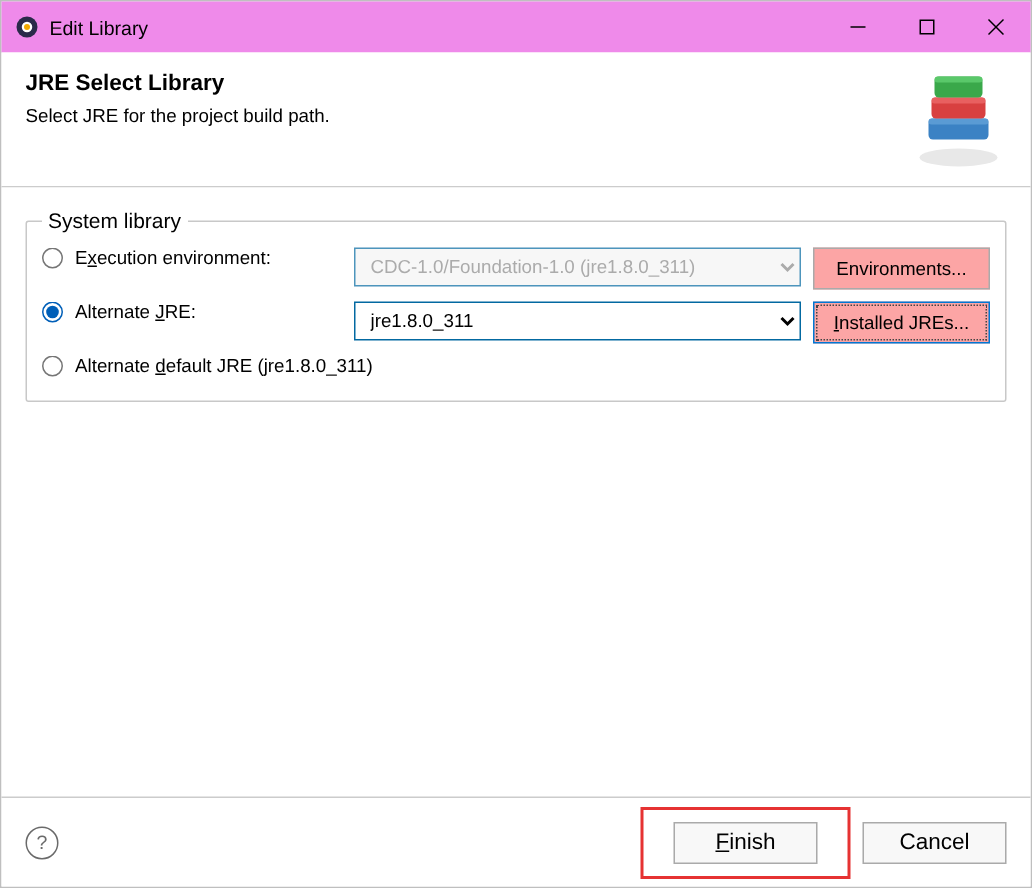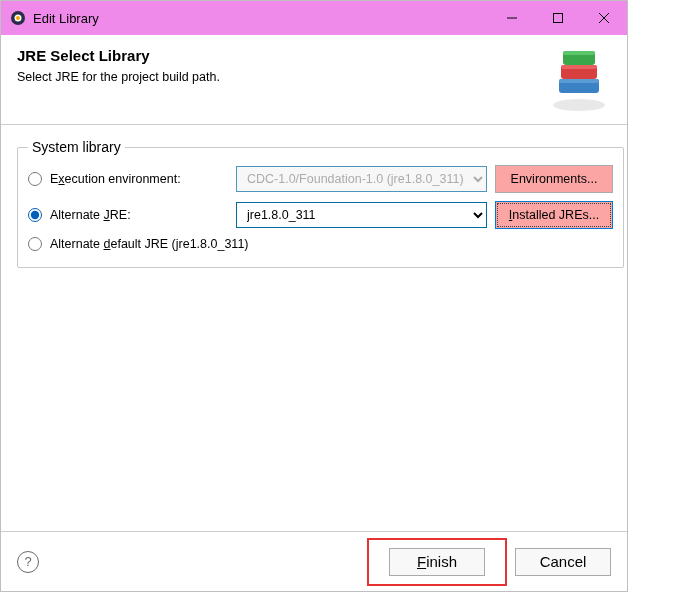--- a/index.html
+++ b/index.html
@@ -1,30 +1,30 @@
 <!DOCTYPE html>
 <html><head>
 <meta charset="utf-8">
 <style>
 * { box-sizing: border-box; margin: 0; padding: 0; font-family: "Segoe UI", Tahoma, sans-serif; }
 html, body { width: 688px; height: 592px; overflow: hidden; }
-.window { width: 628px; height: 592px; border: 1px solid #bfbfbf; background: #fff; display: flex; flex-direction: column; }
+.window { width: 688px; height: 592px; border: 1px solid #bfbfbf; background: #fff; display: flex; flex-direction: column; }
 .titlebar { height: 34px; background: #ef8aea; display: flex; align-items: center; padding-left: 8px; }
 .titlebar .app-icon { width: 18px; height: 18px; margin-right: 6px; }
 .titlebar .title { font-size: 13px; color: #000; flex: 1; }
 .titlebar .ctrls { display: flex; }
 .titlebar .ctrl { width: 46px; height: 34px; display: flex; align-items: center; justify-content: center; color: #000; font-size: 14px; }
 .header { padding: 12px 16px 18px 16px; border-bottom: 1px solid #ccc; background: #fff; position: relative; min-height: 90px; }
 .header h1 { font-size: 15px; font-weight: 700; color: #000; margin-bottom: 6px; }
 .header .desc { font-size: 12.5px; color: #000; }
 .header .hero-icon { position: absolute; right: 18px; top: 10px; width: 60px; height: 70px; }
 .content { flex: 1; padding: 14px 16px 0 16px; background: #fff; }
 fieldset.group { border: 1px solid #c8c8c8; border-radius: 2px; padding: 10px 10px 8px 10px; }
 fieldset.group legend { font-size: 14px; color: #000; padding: 0 4px; }
-.row { display: flex; align-items: center; gap: 8px; margin-bottom: 8px; font-size: 12.5px; color: #000; }
+.row { display: flex; gap: 8px; margin-bottom: 8px; font-size: 12.5px; color: #000; }
 .row input[type=radio] { width: 14px; height: 14px; accent-color: #005fb8; }
 .row .radio-label { width: 178px; }
 .row .radio-label .mn { text-decoration: underline; }
 .row select, .row input[type=text] { flex: 1; height: 26px; font-size: 12.5px; padding: 0 6px; border: 1px solid #0369a1; background: #fff; }
 .row select:disabled { background: #f5f5f5; color: #888; }
 .row .side-btn { width: 118px; height: 28px; font-size: 12.5px; background: #fca5a5; border: 1px solid #aaa; cursor: pointer; }
 .row .side-btn.focus-ring { border: 1px solid #0078d4; outline: 1px dotted #444; outline-offset: -3px; }
 .footer { border-top: 1px solid #ccc; height: 60px; display: flex; align-items: center; padding: 0 16px; background: #fff; }
 .help { width: 22px; height: 22px; border: 1.5px solid #6a6a6a; border-radius: 50%; display: flex; align-items: center; justify-content: center; font-size: 13px; color: #6a6a6a; cursor: pointer; }
 .footer .spacer { flex: 1; }

